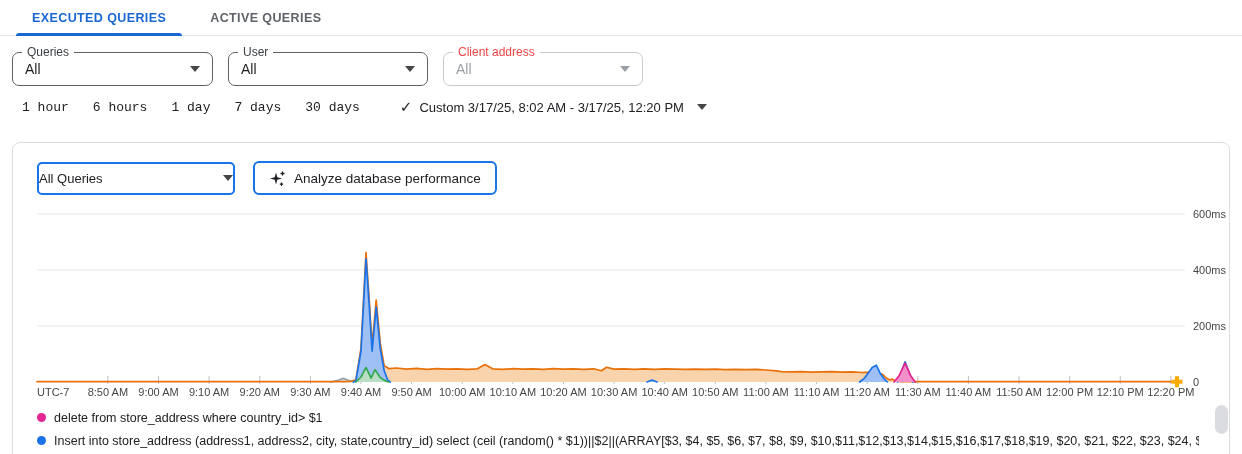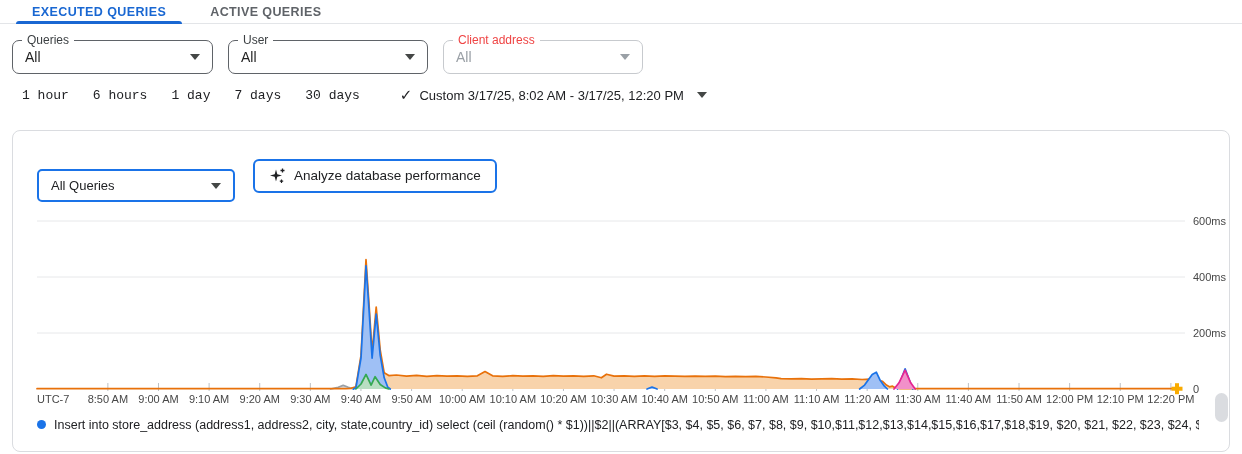--- a/index.html
+++ b/index.html
@@ -2,21 +2,21 @@
 <html><head>
 <meta charset="utf-8">
 <style>
   * { box-sizing: border-box; margin: 0; padding: 0; }
   html, body {
     width: 1242px; height: 454px; background: #fff; overflow: hidden;
     font-family: "Liberation Sans", "DejaVu Sans", sans-serif;
     color: #202124;
   }
   
-  .tabbar { display: flex; align-items: stretch; height: 24px; border-bottom: 1px solid #e3e5e8; padding-left: 10px; }
+  .tabbar { display: flex; align-items: stretch; height: 36px; border-bottom: 1px solid #e3e5e8; padding-left: 10px; }
   .tab { position: relative; display: flex; align-items: center; padding: 0 22px; font-size: 12.5px;
          font-weight: 700; letter-spacing: .4px; color: #5f6368; cursor: pointer; }
   .tab.active { color: #1967d2; }
   .tab.active::after { content: ""; position: absolute; left: 6px; right: 6px; bottom: -1px; height: 3px;
          background: #1967d2; border-radius: 3px 3px 0 0; }
   
   .filters { display: flex; gap: 15px; margin: 16px 0 0 12px; }
   .field { position: relative; height: 34px; border: 1px solid #5f6368; border-radius: 7px;
            display: flex; align-items: center; padding: 0 12px; background: #fff; cursor: pointer; }
   .field .flabel { position: absolute; top: -8px; left: 9px; background: #fff; padding: 0 5px;
@@ -34,21 +34,21 @@
   .trange { margin-right: 24px; cursor: pointer; white-space: nowrap; font-family: Liberation Mono, monospace; }
   .custom { display: flex; align-items: center; gap: 7px; margin-left: 16px; cursor: pointer; }
   .checkmark { font-size: 15px; font-weight: 700; color: #202124; }
   .custom .caret { margin-left: 6px; }
   
   .card { position: relative; margin: 26px 12px 0 12px; width: 1218px; height: 322px;
           border: 1px solid #dadce0; border-radius: 8px; background: #fff; overflow: hidden; }
   .card-header { display: flex; align-items: center; padding: 18px 0 0 24px; }
   .chart-title { font-size: 15px; font-weight: 700; color: #202124; margin-right: 14px; width: 227px; }
   .queries-select { width: 198px; height: 33px; border: 2px solid #1a73e8; border-radius: 5px;
-          display: flex; align-items: center; padding: 0 12px; font-size: 13px; color: #202124; cursor: pointer; margin-top: 20px; }
+          display: flex; align-items: center; padding: 0 0; font-size: 13px; color: #202124; cursor: pointer; }
   .queries-select .fvalue { flex: 1; }
   .analyze-btn { margin-left: 18px; height: 34px; border: 2px solid #1a73e8; border-radius: 6px; background: #fff;
           display: flex; align-items: center; gap: 8px; padding: 14px 14px; font-size: 13.5px; font-weight: 500;
           color: #202124; cursor: pointer; font-family: inherit; }
   .sparkle { width: 17px; height: 17px; display: block; }
   
   #load-chart { display: block; margin-top: 12px; }
   
   .legend { padding: 2px 30px 0 24px; }
   .legend-row { display: flex; align-items: center; gap: 8px; height: 23px; white-space: nowrap; overflow: hidden; }
@@ -185,19 +185,23 @@
       <text x="904.7787610619469" y="189" font-size="11" fill="#474747" text-anchor="middle">11:30 AM</text>
       <text x="955.3982300884956" y="189" font-size="11" fill="#474747" text-anchor="middle">11:40 AM</text>
       <text x="1006.0176991150443" y="189" font-size="11" fill="#474747" text-anchor="middle">11:50 AM</text>
       <text x="1056.6371681415928" y="189" font-size="11" fill="#474747" text-anchor="middle">12:00 PM</text>
       <text x="1107.2566371681417" y="189" font-size="11" fill="#474747" text-anchor="middle">12:10 PM</text>
       <text x="1157.8761061946902" y="189" font-size="11" fill="#474747" text-anchor="middle">12:20 PM</text>
     </svg>
 
   <div class="legend">
     <div class="legend-row">
+      <span class="legend-dot" style="background: rgb(229, 37, 146);"></span>
+      <span class="legend-label">delete from store_address where country_id&gt; $1</span>
+    </div>
+    <div class="legend-row">
       <span class="legend-dot" style="background: rgb(26, 115, 232);"></span>
       <span class="legend-label">Insert into store_address (address1, address2, city, state,country_id) select (ceil (random() * $1))||$2||(ARRAY[$3, $4, $5, $6, $7, $8, $9, $10,$11,$12,$13,$14,$15,$16,$17,$18,$19, $20, $21, $22, $23, $24, $25,$26, $27])…</span>
     </div>
   </div>
 
   <div class="vscroll-thumb"></div>
 </div>
 
 </body></html>

